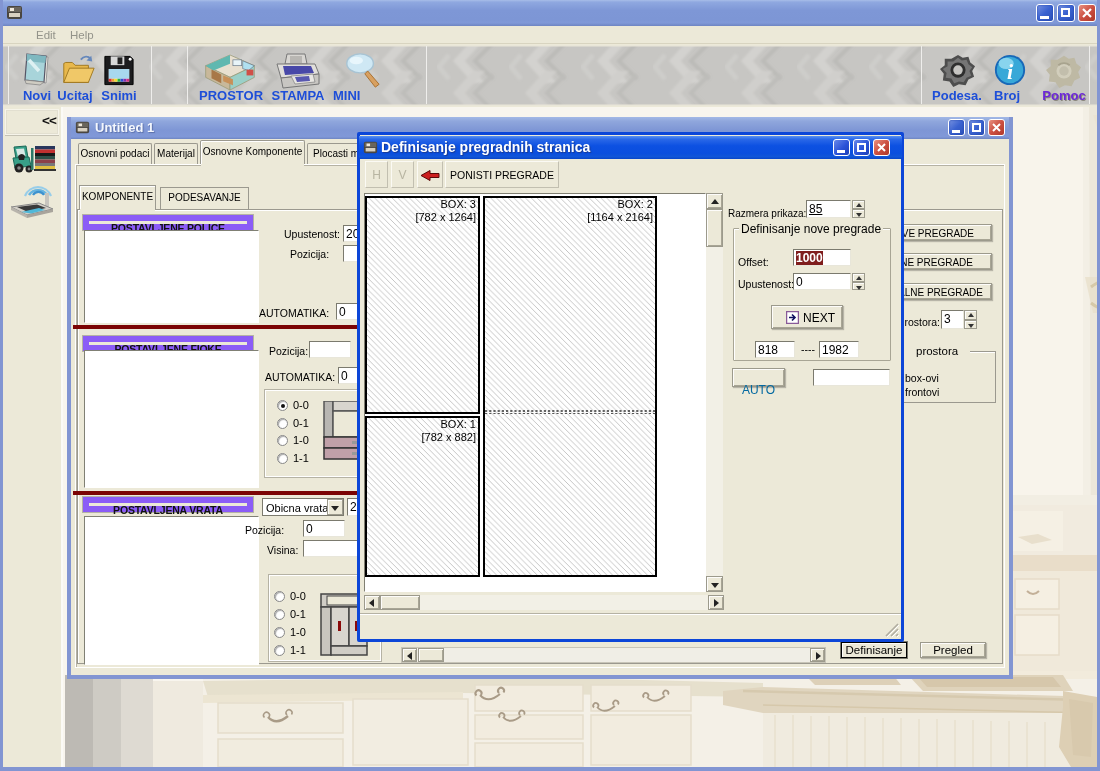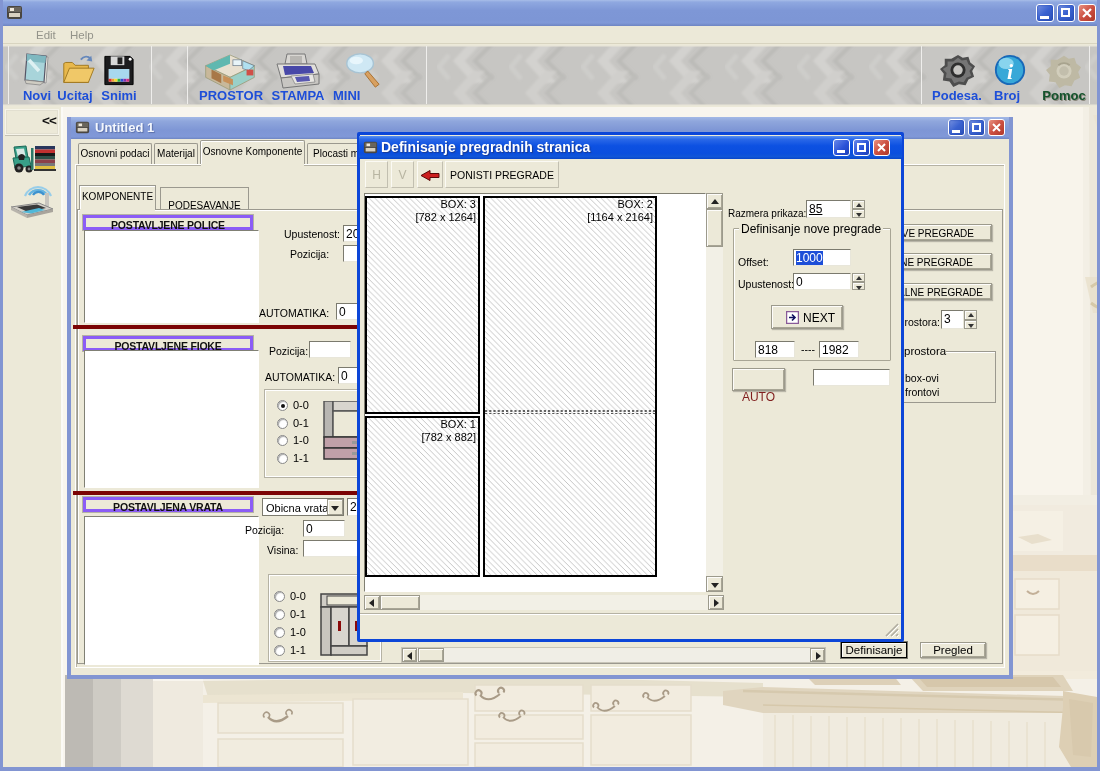--- a/index.html
+++ b/index.html
@@ -48,21 +48,21 @@
 .spin .dn { bottom:0; }
 .spin i { position:absolute; width:0; height:0; border-left:3px solid transparent; border-right:3px solid transparent; left:3px; }
 .spin .up i { border-bottom:4px solid #333; top:2px; }
 .spin .dn i { border-top:4px solid #333; top:3px; }
 
 
 .radio { position:absolute; width:11px; height:11px; border-radius:50%; background:#fff; border:1px solid #888; box-shadow:inset 1px 1px 1px #aaa; }
 .radio.sel::after { content:''; position:absolute; left:3px; top:3px; width:4px; height:4px; border-radius:50%; background:#111; }
 .rlabel { position:absolute; font-size:11px; color:#000; }
 
-.panelhdr { position:absolute; border:3px solid #8b5cf6; box-shadow:0 0 0 1px #b5b2a4; background:#ece9d8; text-align:center; font-weight:bold; font-size:10.5px; letter-spacing:-0.2px; color:#111; }
+.panelhdr { position:absolute; border:6px solid #8b5cf6; box-shadow:0 0 0 1px #b5b2a4; background:#ece9d8; text-align:center; font-weight:bold; font-size:10.5px; letter-spacing:-0.2px; color:#111; }
 .redbar { position:absolute; height:4px; background:#7b0404; }
 .lbl { position:absolute; font-size:10.5px; color:#000; white-space:nowrap; }
 .sbtn { position:absolute; width:15px; height:15px; background:#ece9d8; border:1px solid #9c9a8c; box-shadow:inset 1px 1px 0 #fdfcfa, inset -1px -1px 0 #a8a595; }
 .arr { position:absolute; width:0; height:0; }
 </style>
 </head>
 <body>
 <div id="app">
 
   <div id="client">
@@ -212,21 +212,21 @@
       </div>
 
       <div class="abs" style="left:7px;top:26px;width:74px;height:21px;background:#ece9d8;border:1px solid #9b998f;border-bottom:none;border-radius:2px 2px 0 0;text-align:center;padding-top:4px;font-size:10px;white-space:nowrap;overflow:hidden;">Osnovni podaci</div>
       <div class="abs" style="left:83px;top:26px;width:44px;height:21px;background:#ece9d8;border:1px solid #9b998f;border-bottom:none;border-radius:2px 2px 0 0;text-align:center;padding-top:4px;font-size:10px;white-space:nowrap;overflow:hidden;">Materijal</div>
       <div class="abs" style="left:129px;top:23px;width:105px;height:24px;background:#ece9d8;border:1px solid #9b998f;border-bottom:none;border-radius:2px 2px 0 0;text-align:center;padding-top:5px;font-size:10px;white-space:nowrap;overflow:hidden;box-shadow:inset 1px 1px 0 #fff;">Osnovne Komponente</div>
       <div class="abs" style="left:236px;top:26px;width:86px;height:21px;background:#ece9d8;border:1px solid #9b998f;border-bottom:none;border-radius:2px 2px 0 0;padding:4px 0 0 5px;font-size:10px;white-space:nowrap;overflow:hidden;">Plocasti materij</div>
 
       <div class="abs" style="left:4px;top:47px;width:930px;height:504px;border:1px solid #fff;box-shadow:inset 1px 1px 0 #b5b2a4;background:#ece9d8;"></div>
 
       <div class="abs" style="left:8px;top:68px;width:77px;height:24px;background:#ece9d8;border:1px solid #9b998f;border-bottom:none;text-align:center;padding-top:5px;font-size:10px;white-space:nowrap;overflow:hidden;box-shadow:inset 1px 1px 0 #fff;">KOMPONENTE</div>
-      <div class="abs" style="left:89px;top:70px;width:89px;height:22px;background:#ece9d8;border:1px solid #9b998f;border-bottom:none;text-align:center;padding-top:12px;font-size:10px;white-space:nowrap;overflow:hidden;">PODESAVANJE</div>
+      <div class="abs" style="left:89px;top:70px;width:89px;height:22px;background:#ece9d8;border:1px solid #9b998f;border-bottom:none;text-align:center;padding-top:4px;font-size:10px;white-space:nowrap;overflow:hidden;">PODESAVANJE</div>
       <div class="abs" style="left:6px;top:92px;width:926px;height:455px;border:1px solid #9b998f;box-shadow:inset 1px 1px 0 #fff;background:#ece9d8;"></div>
       <div class="abs" style="left:130px;top:47px;width:103px;height:2px;background:#ece9d8;"></div>
       <div class="abs" style="left:9px;top:92px;width:75px;height:2px;background:#ece9d8;"></div>
 
       <div class="panelhdr" style="left:12px;top:98px;width:170px;height:15px;padding-top:1px;">POSTAVLJENE POLICE</div>
       <div class="abs sunken" style="left:13px;top:113px;width:175px;height:93px;"></div>
       <div class="lbl" style="left:213px;top:111px;">Upustenost:</div>
       <div class="tbx" style="left:272px;top:108px;width:40px;height:17px;">20</div>
       <div class="lbl" style="left:219px;top:131px;">Pozicija:</div>
       <div class="tbx" style="left:272px;top:128px;width:40px;height:17px;"></div>
@@ -316,21 +316,21 @@
       <div class="tbx" style="left:870px;top:193px;width:23px;height:19px;">3</div>
       <div class="spin" style="left:893px;top:193px;height:19px;">
           <div class="up">
             <i></i>
           </div>
           <div class="dn">
             <i></i>
           </div>
         </div>
       <div class="abs" style="left:788px;top:234px;width:137px;height:52px;border:1px solid #9b998f;box-shadow:inset 1px 1px 0 #fff;">
-        <div class="abs" style="left:44px;top:-7px;background:#ece9d8;padding:0 0;font-size:11.5px;white-space:nowrap;">prostora</div>
+        <div class="abs" style="left:44px;top:-7px;background:#ece9d8;padding:0 12px;font-size:11.5px;white-space:nowrap;">prostora</div>
         <div class="abs" style="left:2px;top:18px;width:34px;height:19px;background:#fff;border:1px solid #7b7a6e;"></div>
         <div class="lbl" style="left:45px;top:20px;">box-ovi</div>
         <div class="lbl" style="left:45px;top:34px;">frontovi</div>
       </div>
     </div>
     <div id="dialog" class="win" style="left:354px;top:25px;width:547px;height:510px;background:#ece9d8;border:3px solid #0c46d8;border-radius:2px;">
 
       <div class="abs" style="left:-1px;top:1px;width:543px;height:23px;background:linear-gradient(180deg,#5890f2 0%,#2a68e8 14%,#0d51e2 42%,#0a4ede 75%,#1156d8 90%,#0845c8 100%);">
         <svg class="abs" style="left:4px;top:4px;" width="15" height="15" viewBox="0 0 17 17">
           <rect x="1" y="2" width="15" height="13" rx="2" fill="#4a4640"></rect>
@@ -405,21 +405,21 @@
           <div class="up">
             <i></i>
           </div>
           <div class="dn">
             <i></i>
           </div>
         </div>
       <div class="abs" style="left:373px;top:93px;width:158px;height:133px;border:1px solid #a8a595;border-radius:1px;box-shadow:inset 1px 1px 0 #fff;">
         <div class="abs" style="left:5px;top:-7px;background:#ece9d8;padding:0 2px;font-size:12px;white-space:nowrap;">Definisanje nove pregrade</div>
         <div class="lbl" style="left:4px;top:27px;">Offset:</div>
-        <div class="tbx" style="left:59px;top:20px;width:58px;height:17px;"><span style="background:#1d4ed8;color:#fff;">1000</span></div>
+        <div class="tbx" style="left:59px;top:20px;width:58px;height:17px;"><span style="background:#7f1d1d;color:#fff;font-weight:bold;">1000</span></div>
         <div class="lbl" style="left:4px;top:49px;">Upustenost:</div>
         <div class="tbx" style="left:59px;top:44px;width:58px;height:17px;">0</div>
         <div class="spin" style="left:118px;top:44px;height:17px;">
             <div class="up">
               <i></i>
             </div>
             <div class="dn">
               <i></i>
             </div>
           </div>
@@ -427,21 +427,21 @@
           <svg width="13" height="13" style="position:absolute;left:14px;top:5px;">
               <rect x="0.5" y="0.5" width="12" height="12" fill="#fff" stroke="#885a98" stroke-width="1.5"></rect>
               <path d="M3 6.5 L8 6.5 M6 3.5 L9 6.5 L6 9.5" stroke="#101060" stroke-width="1.6" fill="none"></path>
             </svg>
           <span style="margin-left:24px;">NEXT</span>
         </div>
         <div class="tbx" style="left:21px;top:112px;width:40px;height:17px;">818</div>
         <div class="lbl" style="left:67px;top:114px;">----</div>
         <div class="tbx" style="left:85px;top:112px;width:40px;height:17px;">1982</div>
       </div>
-      <div class="xpbtn" style="left:372px;top:233px;width:53px;height:19px;color:#7f1d1d;padding-top:21px;font-size:12px;">AUTO</div>
+      <div class="xpbtn" style="left:372px;top:233px;width:53px;height:19px;color:#0369a1;padding-top:14px;font-size:12px;">AUTO</div>
       <div class="tbx" style="left:453px;top:234px;width:77px;height:17px;"></div>
 
       <div class="abs" style="left:0;top:478px;width:541px;height:26px;border-top:1px solid #b5b2a4;box-shadow:inset 0 1px 0 #fff;">
         <svg class="abs" style="right:2px;bottom:2px;" width="14" height="14">
             <path d="M13 1 L1 13 M13 6 L6 13 M13 11 L11 13" stroke="#b0ada0" stroke-width="1.6"></path>
             <path d="M14 2 L2 14 M14 7 L7 14 M14 12 L12 14" stroke="#fff" stroke-width="1"></path>
           </svg>
       </div>
     </div>
   </div>
@@ -572,19 +572,19 @@
       <text x="18" y="27" font-size="23" font-style="italic" font-weight="bold" font-family="Liberation Serif, serif" fill="#fff" text-anchor="middle">i</text>
     </svg>
     <div class="tblabel" style="left:982px;top:43px;width:44px;text-align:center;">Broj</div>
 
     <svg class="abs" style="left:1043px;top:8px;" width="36" height="36" viewBox="0 0 38 36">
       <path d="M19 2 L24 5 L30 4 L32 10 L37 14 L34 19 L36 25 L30 28 L27 34 L20 33 L14 36 L10 30 L3 29 L4 22 L0 17 L5 13 L5 6 L12 6 Z" fill="#beb9a4"></path>
       <circle cx="19" cy="18" r="8" fill="#d2cebc"></circle>
       <circle cx="19" cy="18" r="5" fill="#c2beac"></circle>
       <path d="M13 12 a 9 9 0 0 1 12 0" stroke="#a8a38e" stroke-width="2" fill="none"></path>
     </svg>
-    <div class="tblabel" style="left:1034px;top:43px;width:54px;text-align:center;color:#14532d;text-shadow:1px 1px 0 #8a877c;">Pomoc</div>
+    <div class="tblabel" style="left:1034px;top:43px;width:54px;text-align:center;color:#6d28d9;text-shadow:1px 1px 0 #8a877c;">Pomoc</div>
   </div>
 
   <div class="abs" style="left:0;top:0;width:3px;height:771px;background:#8295d2;"></div>
   <div class="abs" style="right:0;top:0;width:3px;height:771px;background:#8295d2;"></div>
   <div class="abs" style="left:0;bottom:0;width:1100px;height:4px;background:#8295d2;"></div>
 </div>
 
 </body></html>

